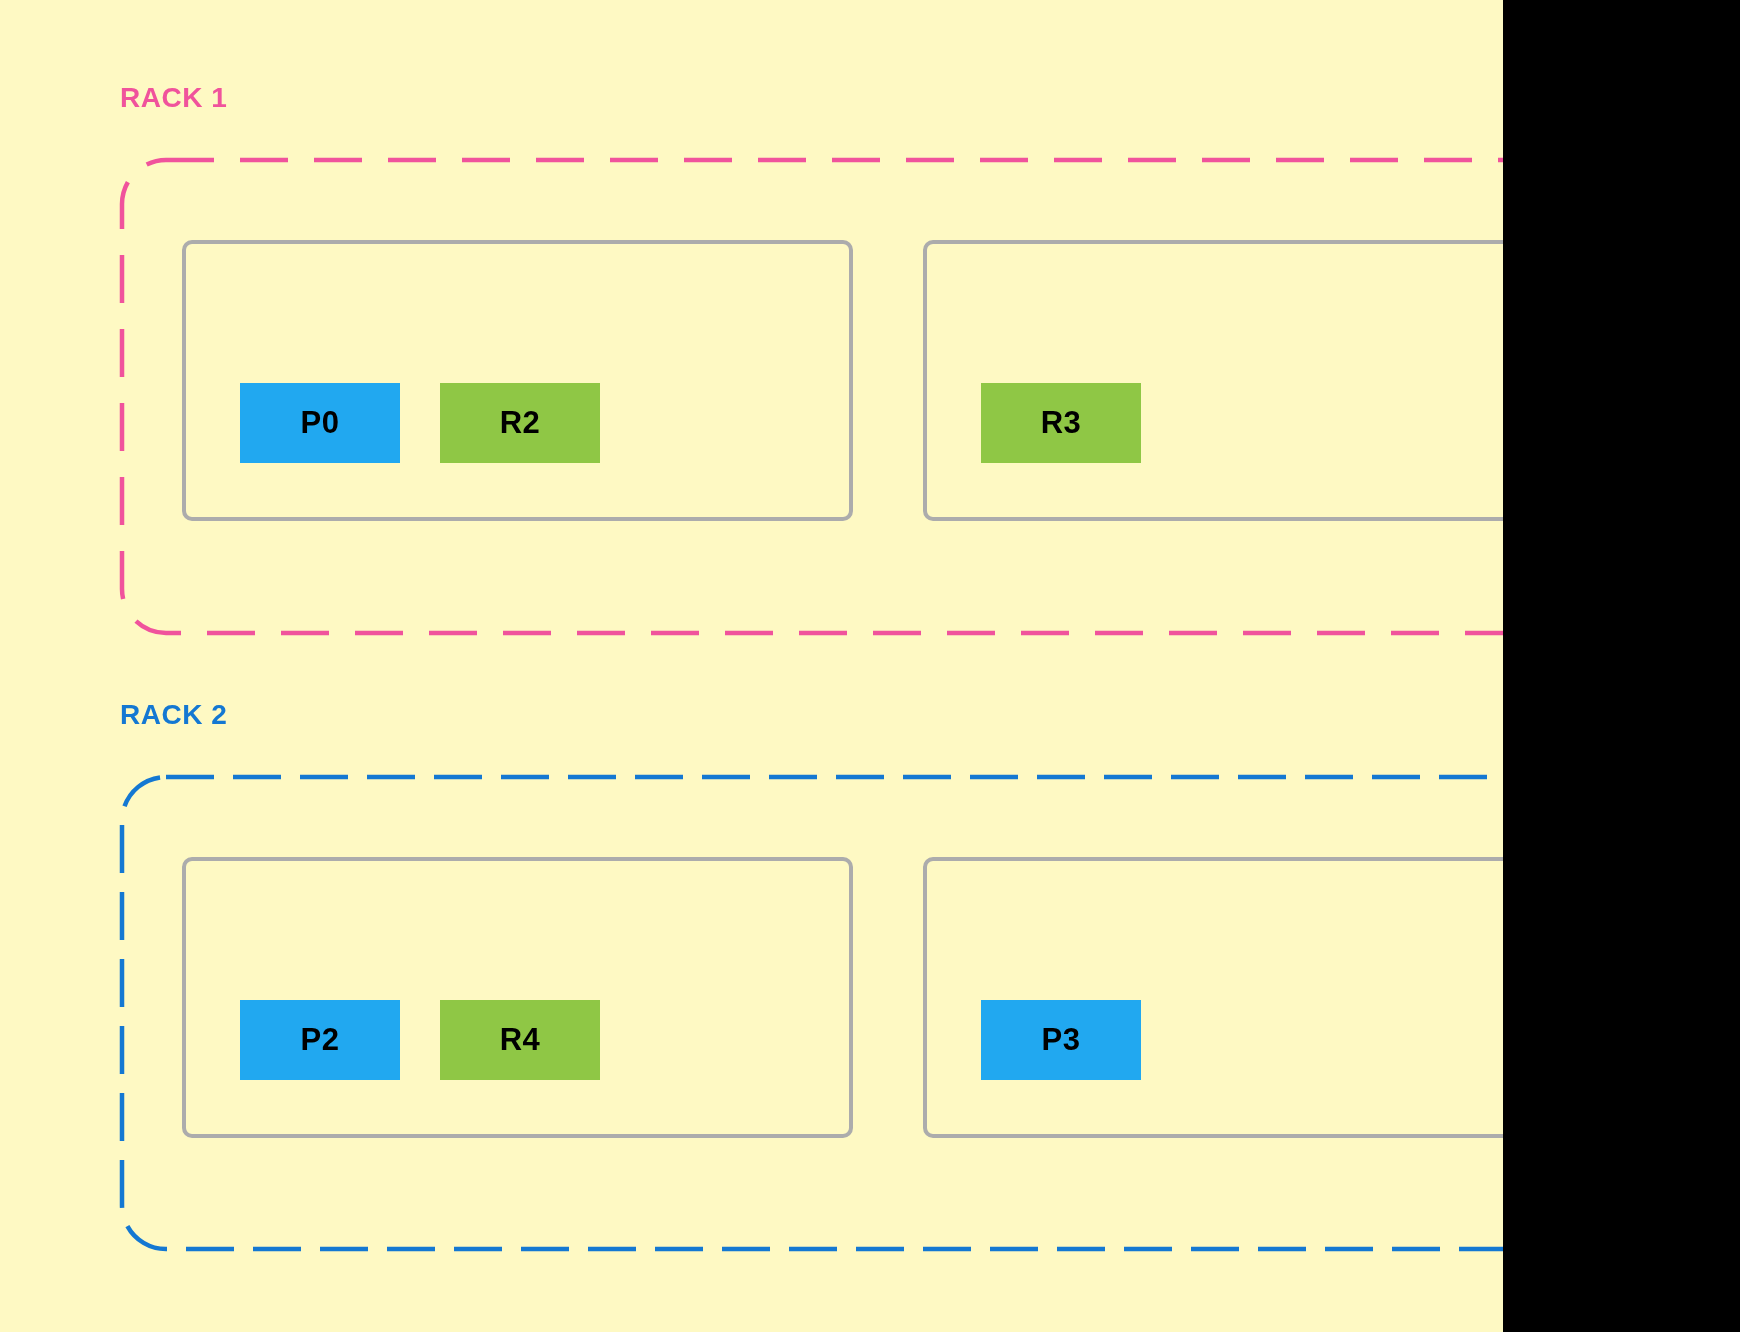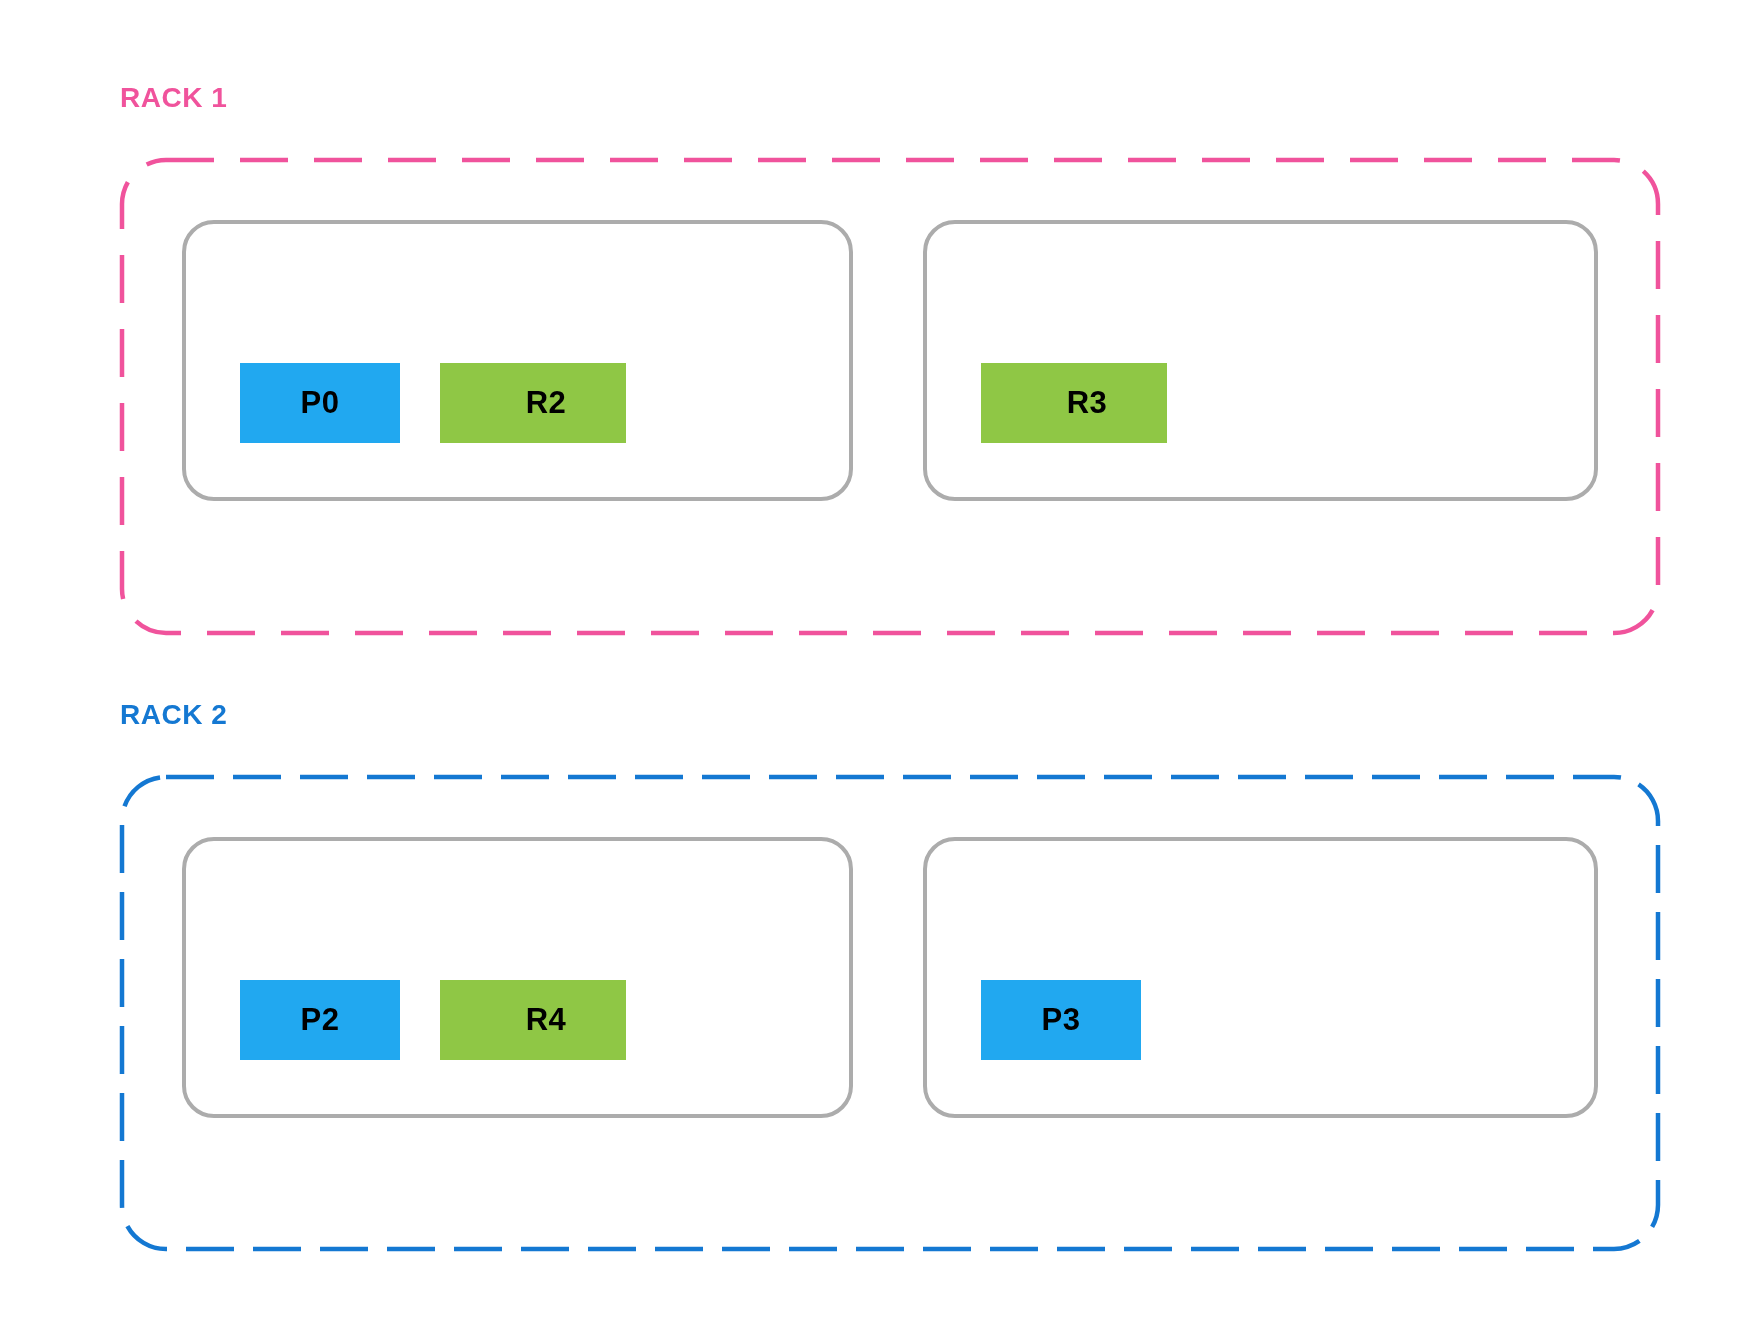--- a/index.html
+++ b/index.html
@@ -3,23 +3,23 @@
 <meta charset="utf-8">
 <style>
   html,body{
     margin:0;
     padding:0;
     background:#000;
     font-family:"Liberation Sans", sans-serif;
   }
   .canvas{
     position:relative;
-    width:1740px;
+    width:1503px;
     height:1332px;
-    background:#ffffff;
+    background:#fef9c3;
     overflow:hidden;
   }
   .rack-label{
     position:absolute;
     left:120px;
     margin:0;
     font-size:28px;
     font-weight:bold;
     letter-spacing:0.5px;
     line-height:30px;
@@ -36,39 +36,40 @@
   
   section[data-accent="pink"] .rack-label{ color:#F0539C; }
   section[data-accent="pink"] .rack-outline rect{ stroke:#F0539C; stroke-dasharray:48 26; }
   section[data-accent="blue"] .rack-label{ color:#1478D2; }
   section[data-accent="blue"] .rack-outline rect{ stroke:#1478D2; stroke-dasharray:48 19; }
 
   .host-box{
     position:absolute;
     box-sizing:border-box;
     border:4px solid #ACACAC;
-    border-radius:32px;
+    border-radius:10px;
     background:transparent;
+    margin-top:20px;
   }
   .chips{
     position:absolute;
     left:54px;
     top:139px;
     display:flex;
     gap:40px;
   }
   .chip{
     width:160px;
     height:80px;
     display:flex;
     align-items:center;
     justify-content:center;
   }
   .chip[data-type="p"]{ background:#21A8F0; }
-  .chip[data-type="r"]{ background:#8FC745;padding-left:26px; }
+  .chip[data-type="r"]{ background:#8FC745; }
   .chip-label{
     font-size:31px;
     font-weight:bold;
     color:#000;
     letter-spacing:0.5px;
   }
 </style>
 </head>
 <body>
 

